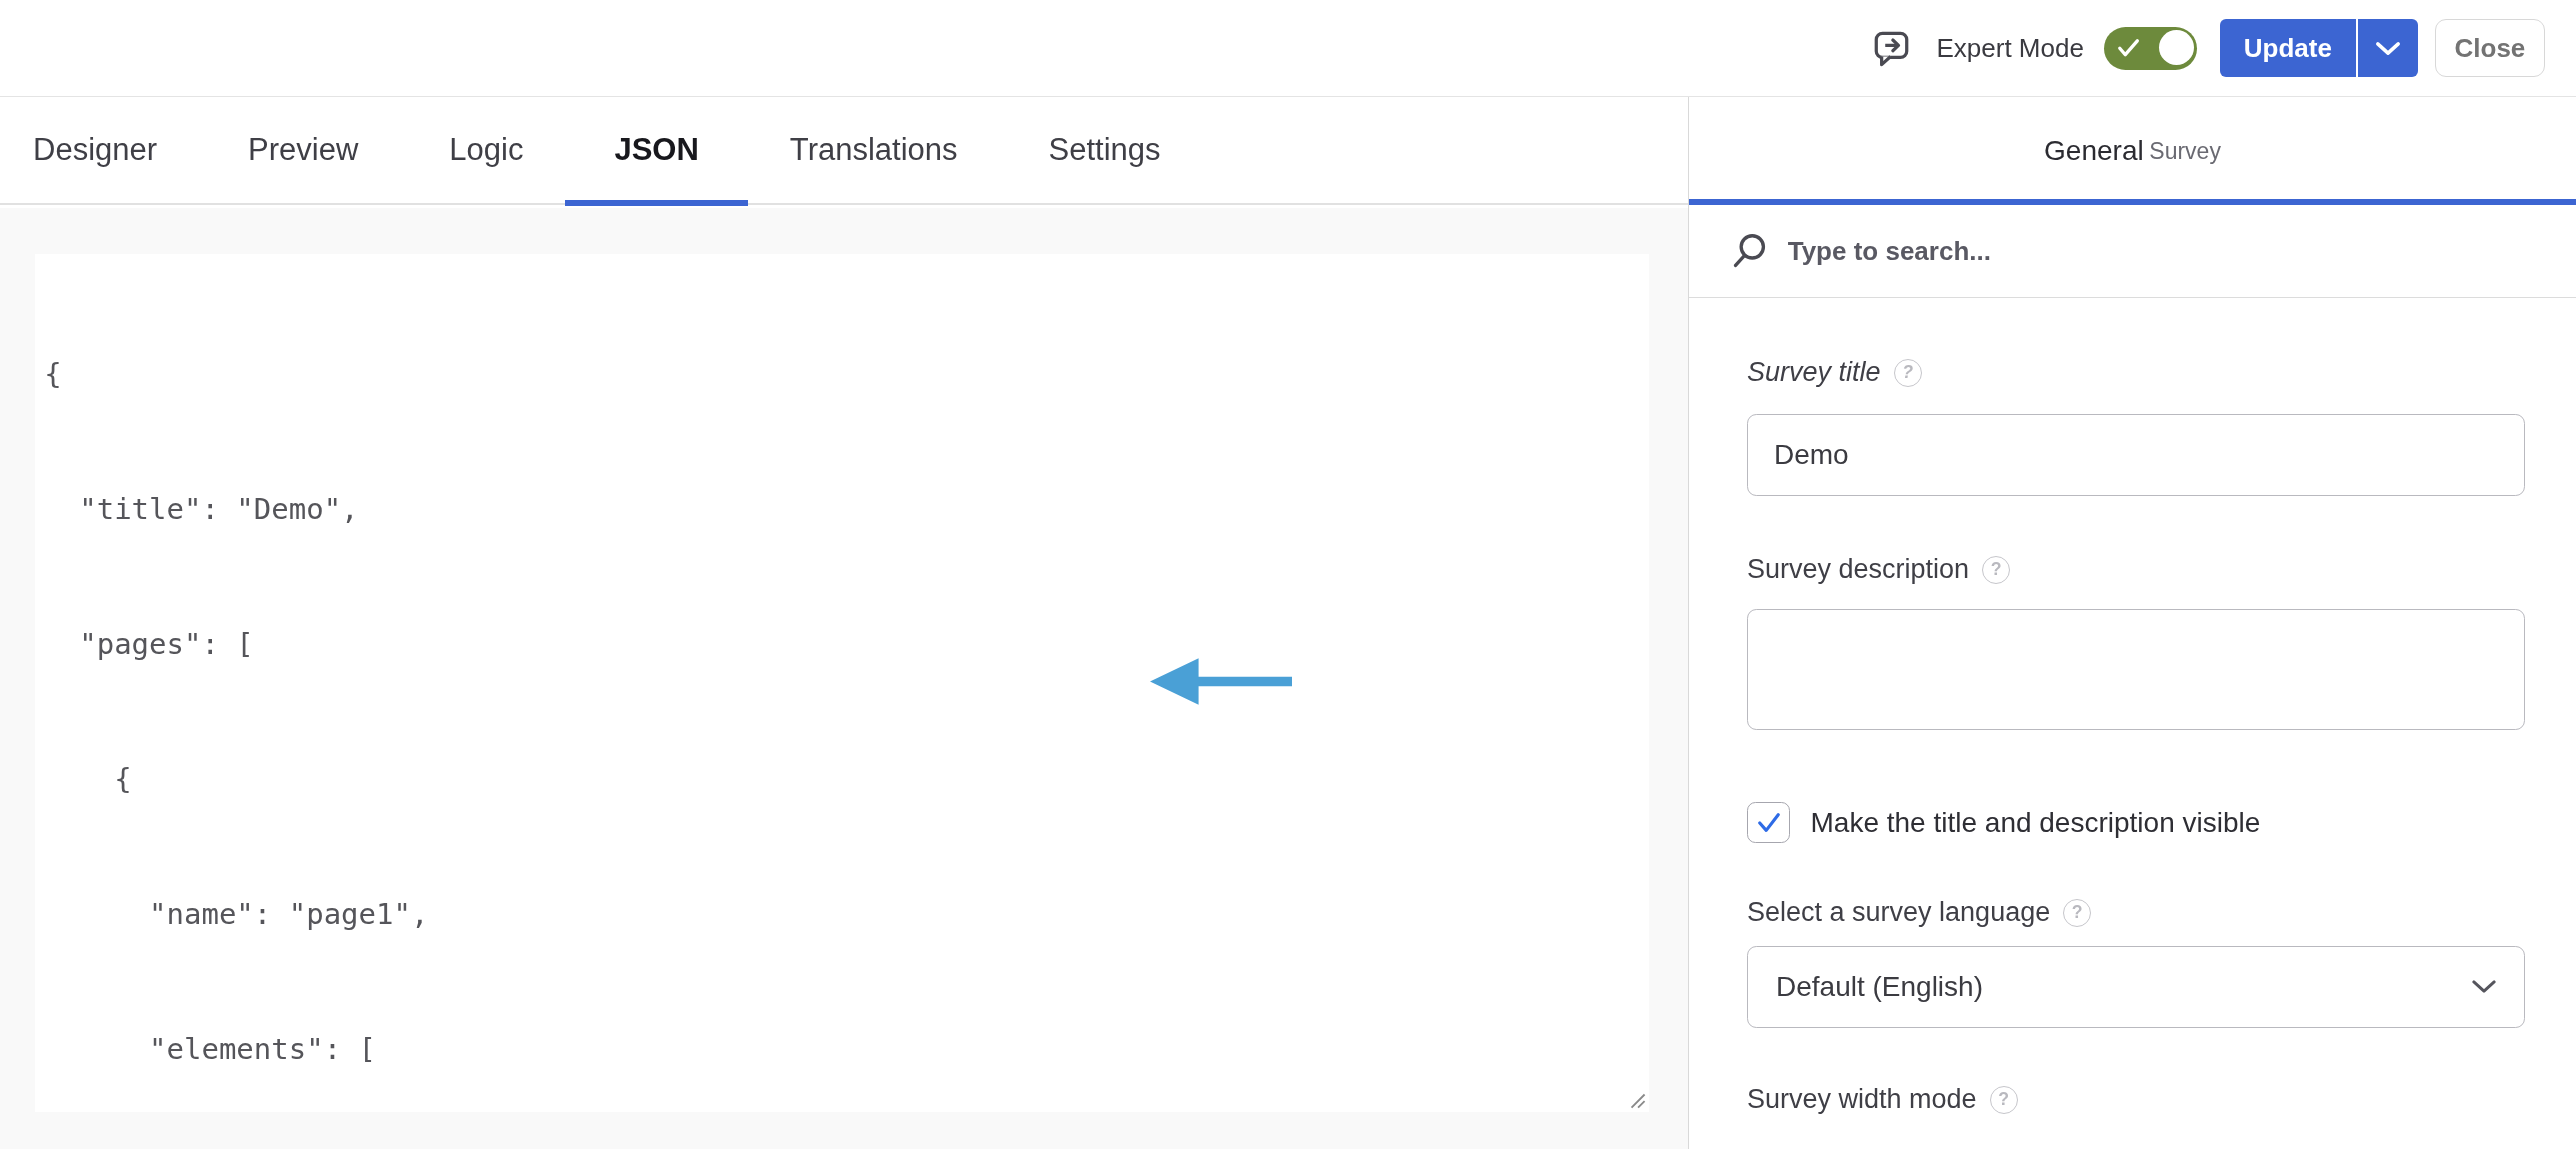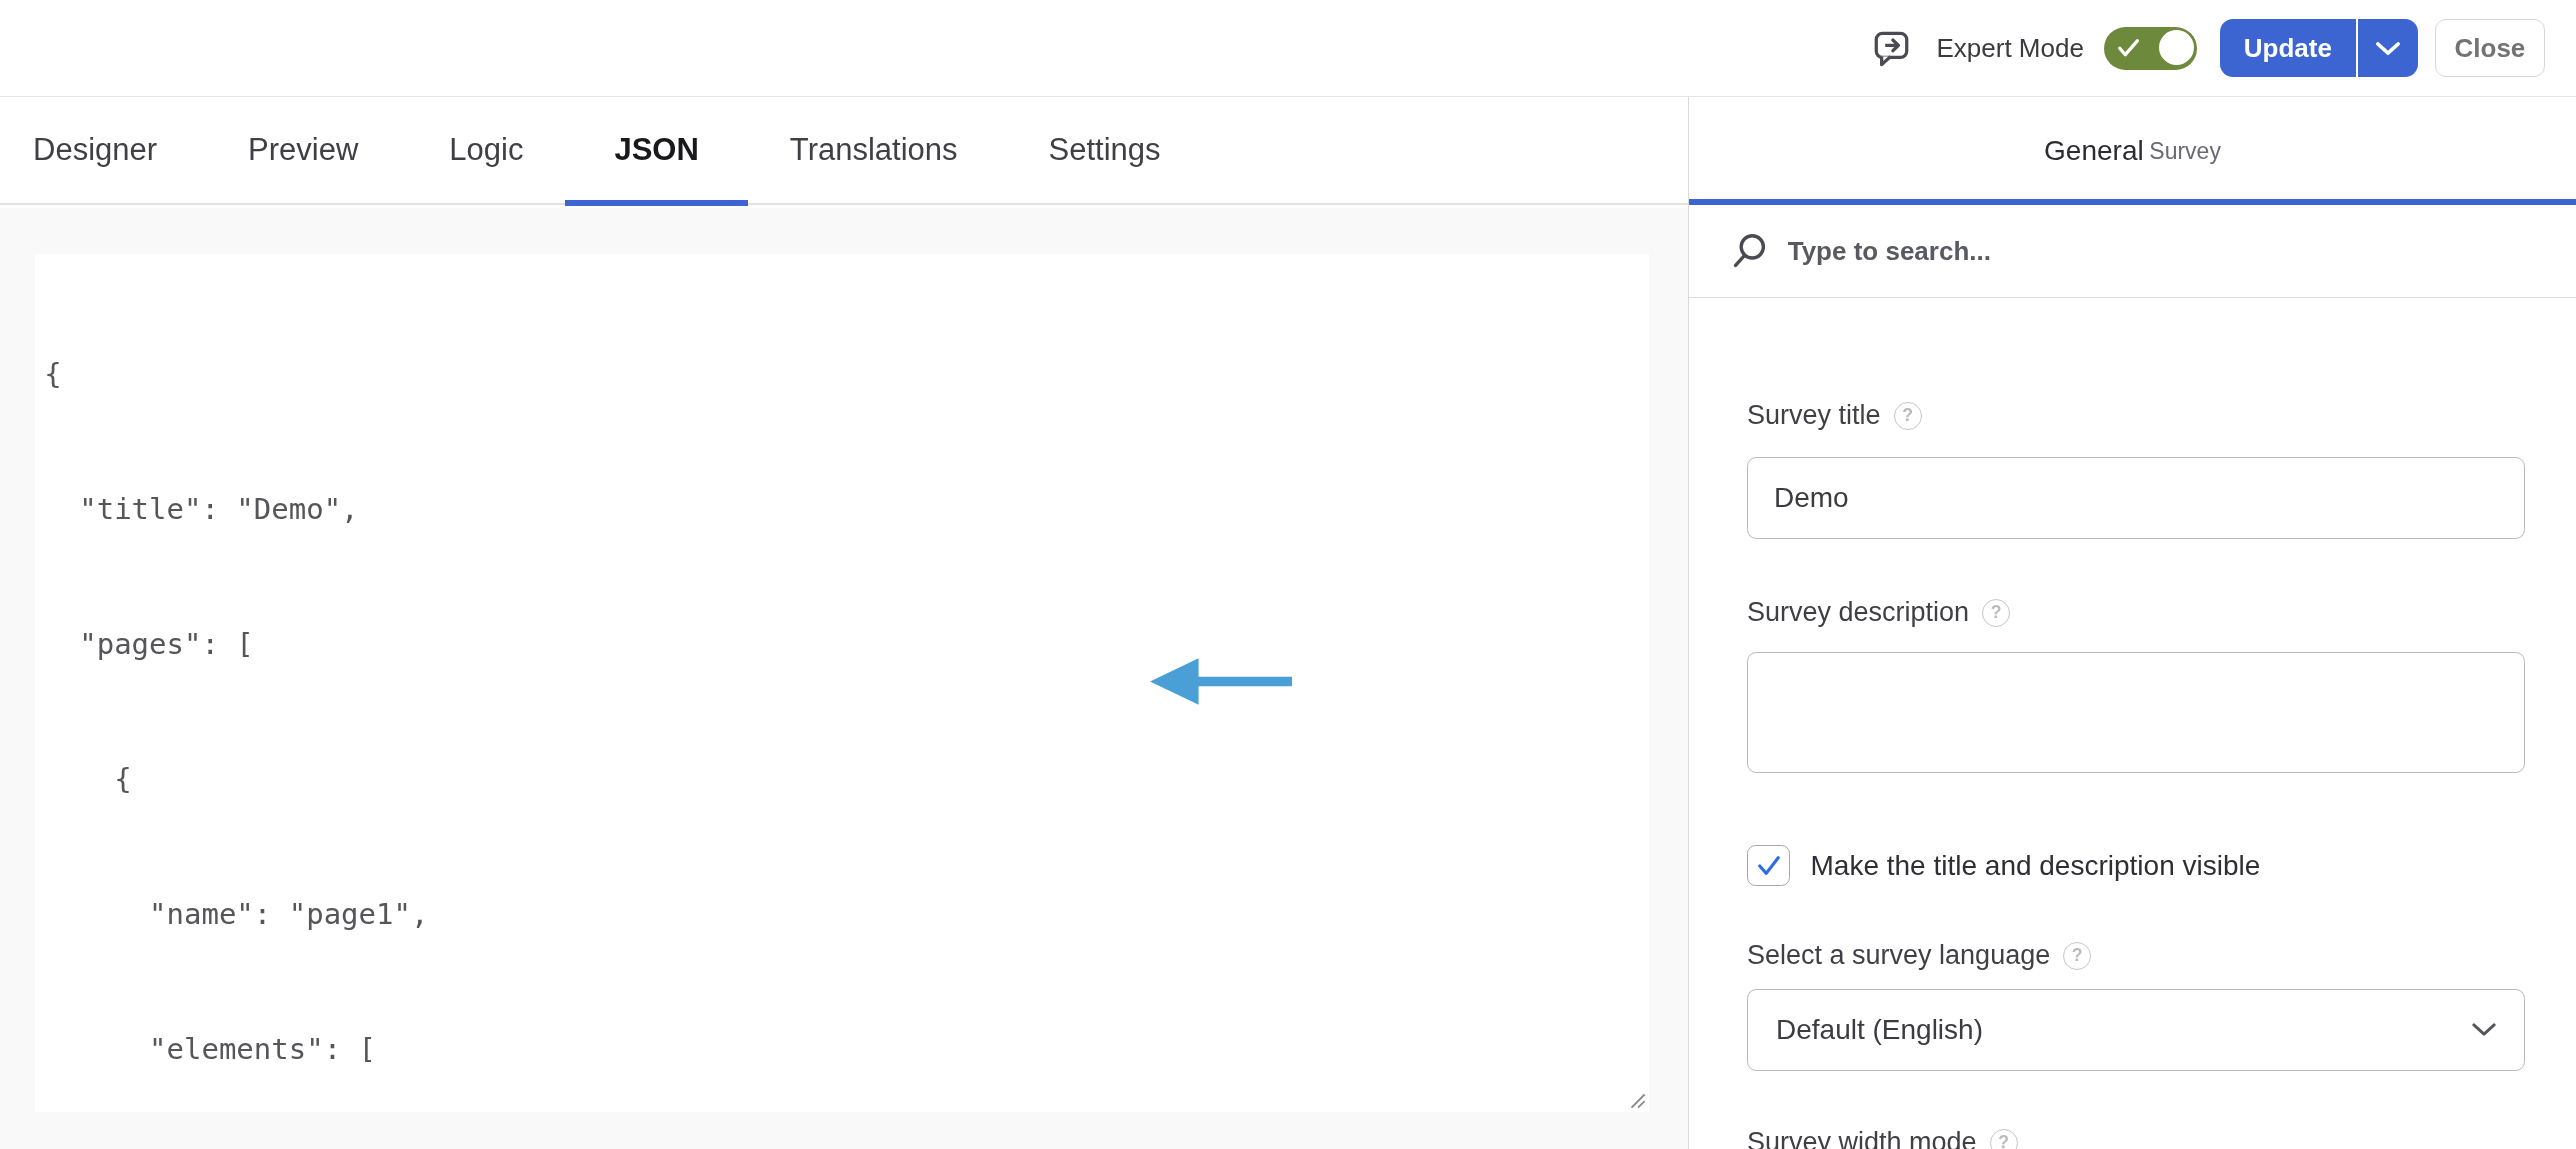--- a/index.html
+++ b/index.html
@@ -10,21 +10,21 @@
   .topbar { position:absolute; left:0; top:0; width:2576px; height:97px; background:#fff;
             border-bottom:1.9px solid #e4e4e4; display:flex; align-items:center;
             justify-content:flex-end; padding-right:31px; gap:0; }
   .fb-icon { width:43px; height:43px; margin-right:24px; }
   .expert-label { font-size:26px; color:#3a3a40; font-weight:500; margin-right:20.5px; }
   .toggle { width:93px; height:43px; border-radius:21.5px; background:var(--toggleGreen);
             position:relative; margin-right:22.4px; cursor:pointer; }
   .toggle .knob { position:absolute; right:3.7px; top:3.7px; width:35px; height:35px;
                   border-radius:50%; background:#fff; }
   .toggle svg { position:absolute; left:13px; top:11.2px; }
-  .split-btn { display:flex; height:58px; border-radius:13px; overflow:hidden; margin-right:17px; }
+  .split-btn { display:flex; height:58px; border-radius:6px; overflow:hidden; margin-right:17px; }
   .split-btn .main-seg { background:var(--accent); color:#fff; font-size:26px; font-weight:600;
             display:flex; align-items:center; padding:0 24px; cursor:pointer; }
   .split-btn .sep { width:1.9px; background:rgba(255,255,255,0.4); }
   .split-btn .chev-seg { background:var(--accent); width:60px; display:flex; align-items:center;
             justify-content:center; cursor:pointer; }
   .close-btn { height:58px; border-radius:11px; background:#fff; border:1.9px solid #d8d8d8;
             color:#737373; font-size:26px; font-weight:600; display:flex; align-items:center;
             padding:0 18.7px; cursor:pointer; }
 
   
@@ -64,21 +64,21 @@
   .sb-form { padding:0 51px 0 58px; }
   .field-label { font-size:27px; color:#3f3f46; display:flex; align-items:center; }
   .help { display:inline-flex; width:28px; height:28px; border:1.9px solid #c6c6cb;
           border-radius:50%; color:#b9b9bf; font-size:17.7px; font-weight:bold;
           align-items:center; justify-content:center; margin-left:13px; }
   .text-input { width:100%; height:82px; border:1.9px solid #b9b9bf; border-radius:9.3px;
           font-size:28px; color:#3b3b41; padding:0 26px; outline:none;
           font-family:"Liberation Sans",sans-serif; background:#fff; }
   .textarea { width:100%; height:121px; border:1.9px solid #b9b9bf; border-radius:9.3px;
           resize:none; outline:none; background:#fff; }
-  .mt-title-label { margin-top:102px; }
+  .mt-title-label { margin-top:59px;font-style:italic; }
   .mt-title-input { margin-top:26px; }
   .mt-desc-label { margin-top:58px; }
   .mt-desc-area { margin-top:24px; }
   .checkbox-row { margin-top:69px; display:flex; align-items:center; }
   .checkbox { width:43px; height:41px; border:1.9px solid #a6a6ae; border-radius:8.4px;
           background:#fff; display:flex; align-items:center; justify-content:center;
           cursor:pointer; flex:none; }
   .checkbox-label { margin-left:20.5px; font-size:28px; color:#2e2e34; }
   .mt-lang-label { margin-top:54px; }
   .select { margin-top:18px; width:100%; height:82px; border:1.9px solid #b9b9bf;

